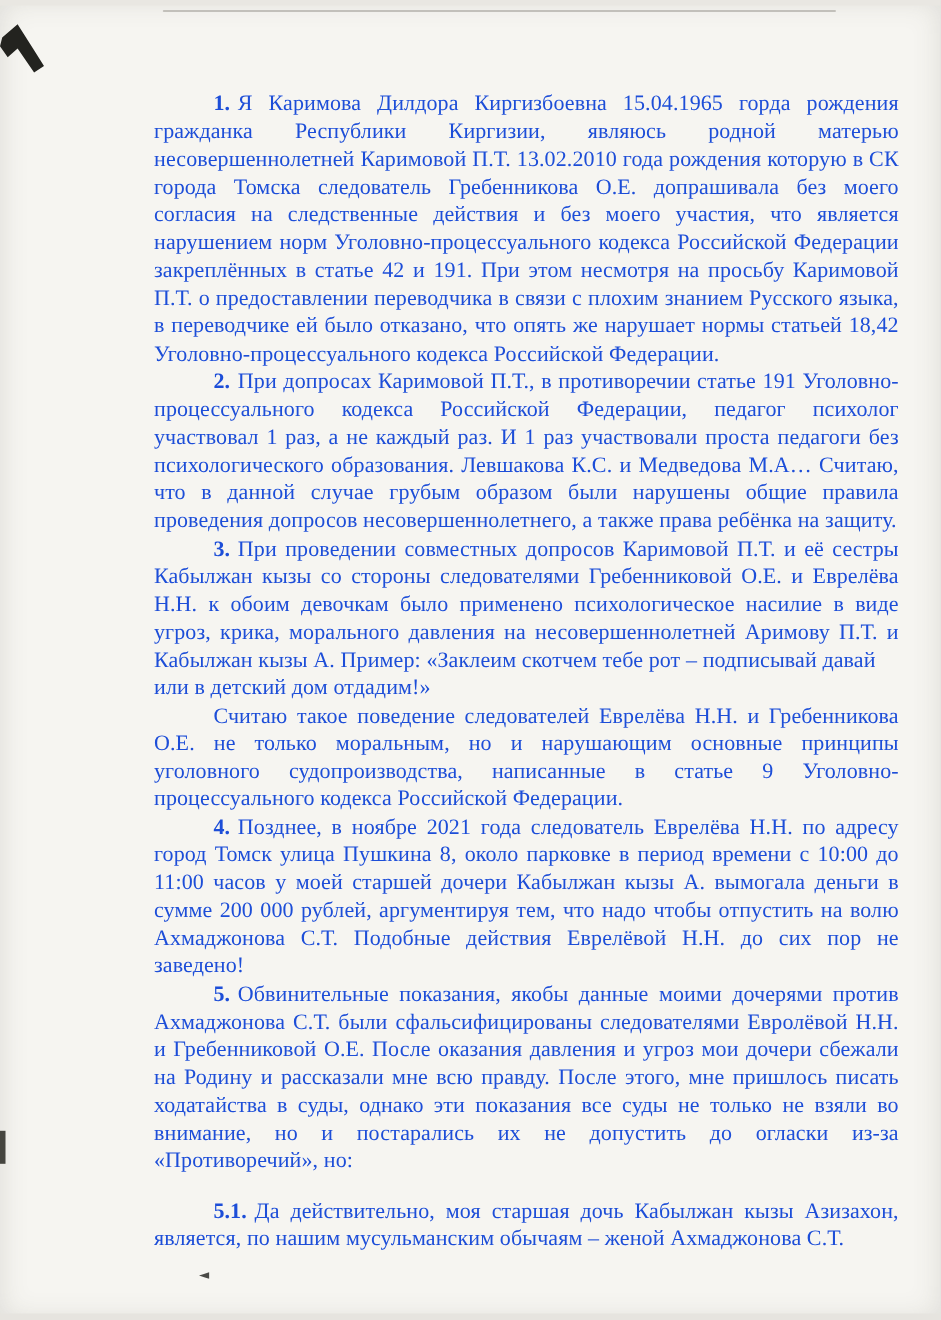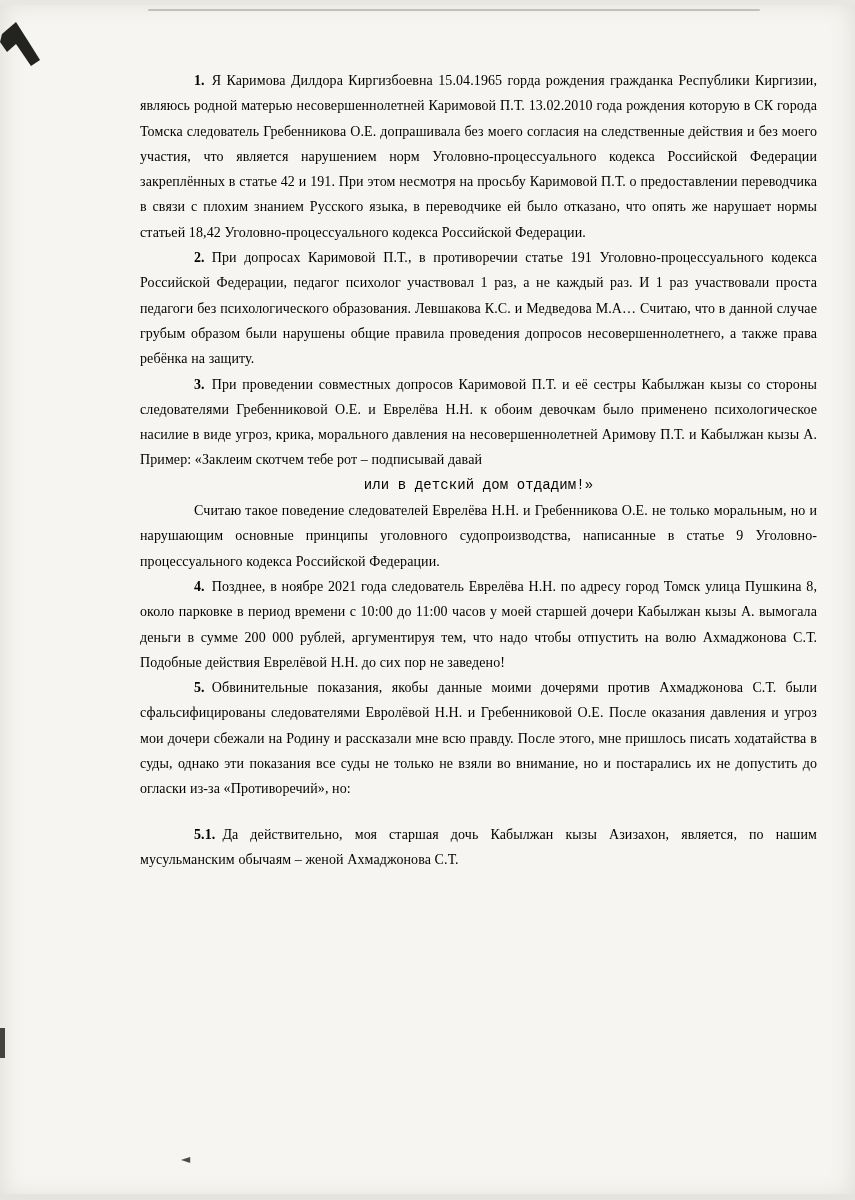--- a/index.html
+++ b/index.html
@@ -14,32 +14,32 @@
   .paper {
     position: absolute;
     left: 0; top: 0;
     width: 855px; height: 1200px;
     background: #f6f5f1;
     box-shadow: inset 0 0 26px rgba(90, 85, 72, 0.16);
   }
   .text-block {
     position: absolute;
     left: 140px;
-    top: 68px;
+    top: 82px;
     width: 677px;
-    font-size: 14px;
+    font-size: 20px;
     line-height: 25.3px;
     letter-spacing: 0.1px;
-    color: #000000;
+    color: #1d4ed8;
     text-align: justify;
   }
   p.para { margin: 0; text-indent: 54px; }
   p.para .pnum { font-weight: 700; }
   p.para .pnum:not(:empty) { margin-right: 7px; }
-  p.para.centered { text-align: center; text-indent: 0; font-family: Liberation Mono, monospace; }
+  p.para.centered { text-align: left; text-indent: 0; }
   p.para.gap-top { margin-top: 20px; }
 
   .scratch-line {
     position: absolute;
     left: 148px; top: 9px;
     width: 612px; height: 2px;
     background: #b7b4ae;
     border-radius: 1px;
     opacity: 0.8;
   }

